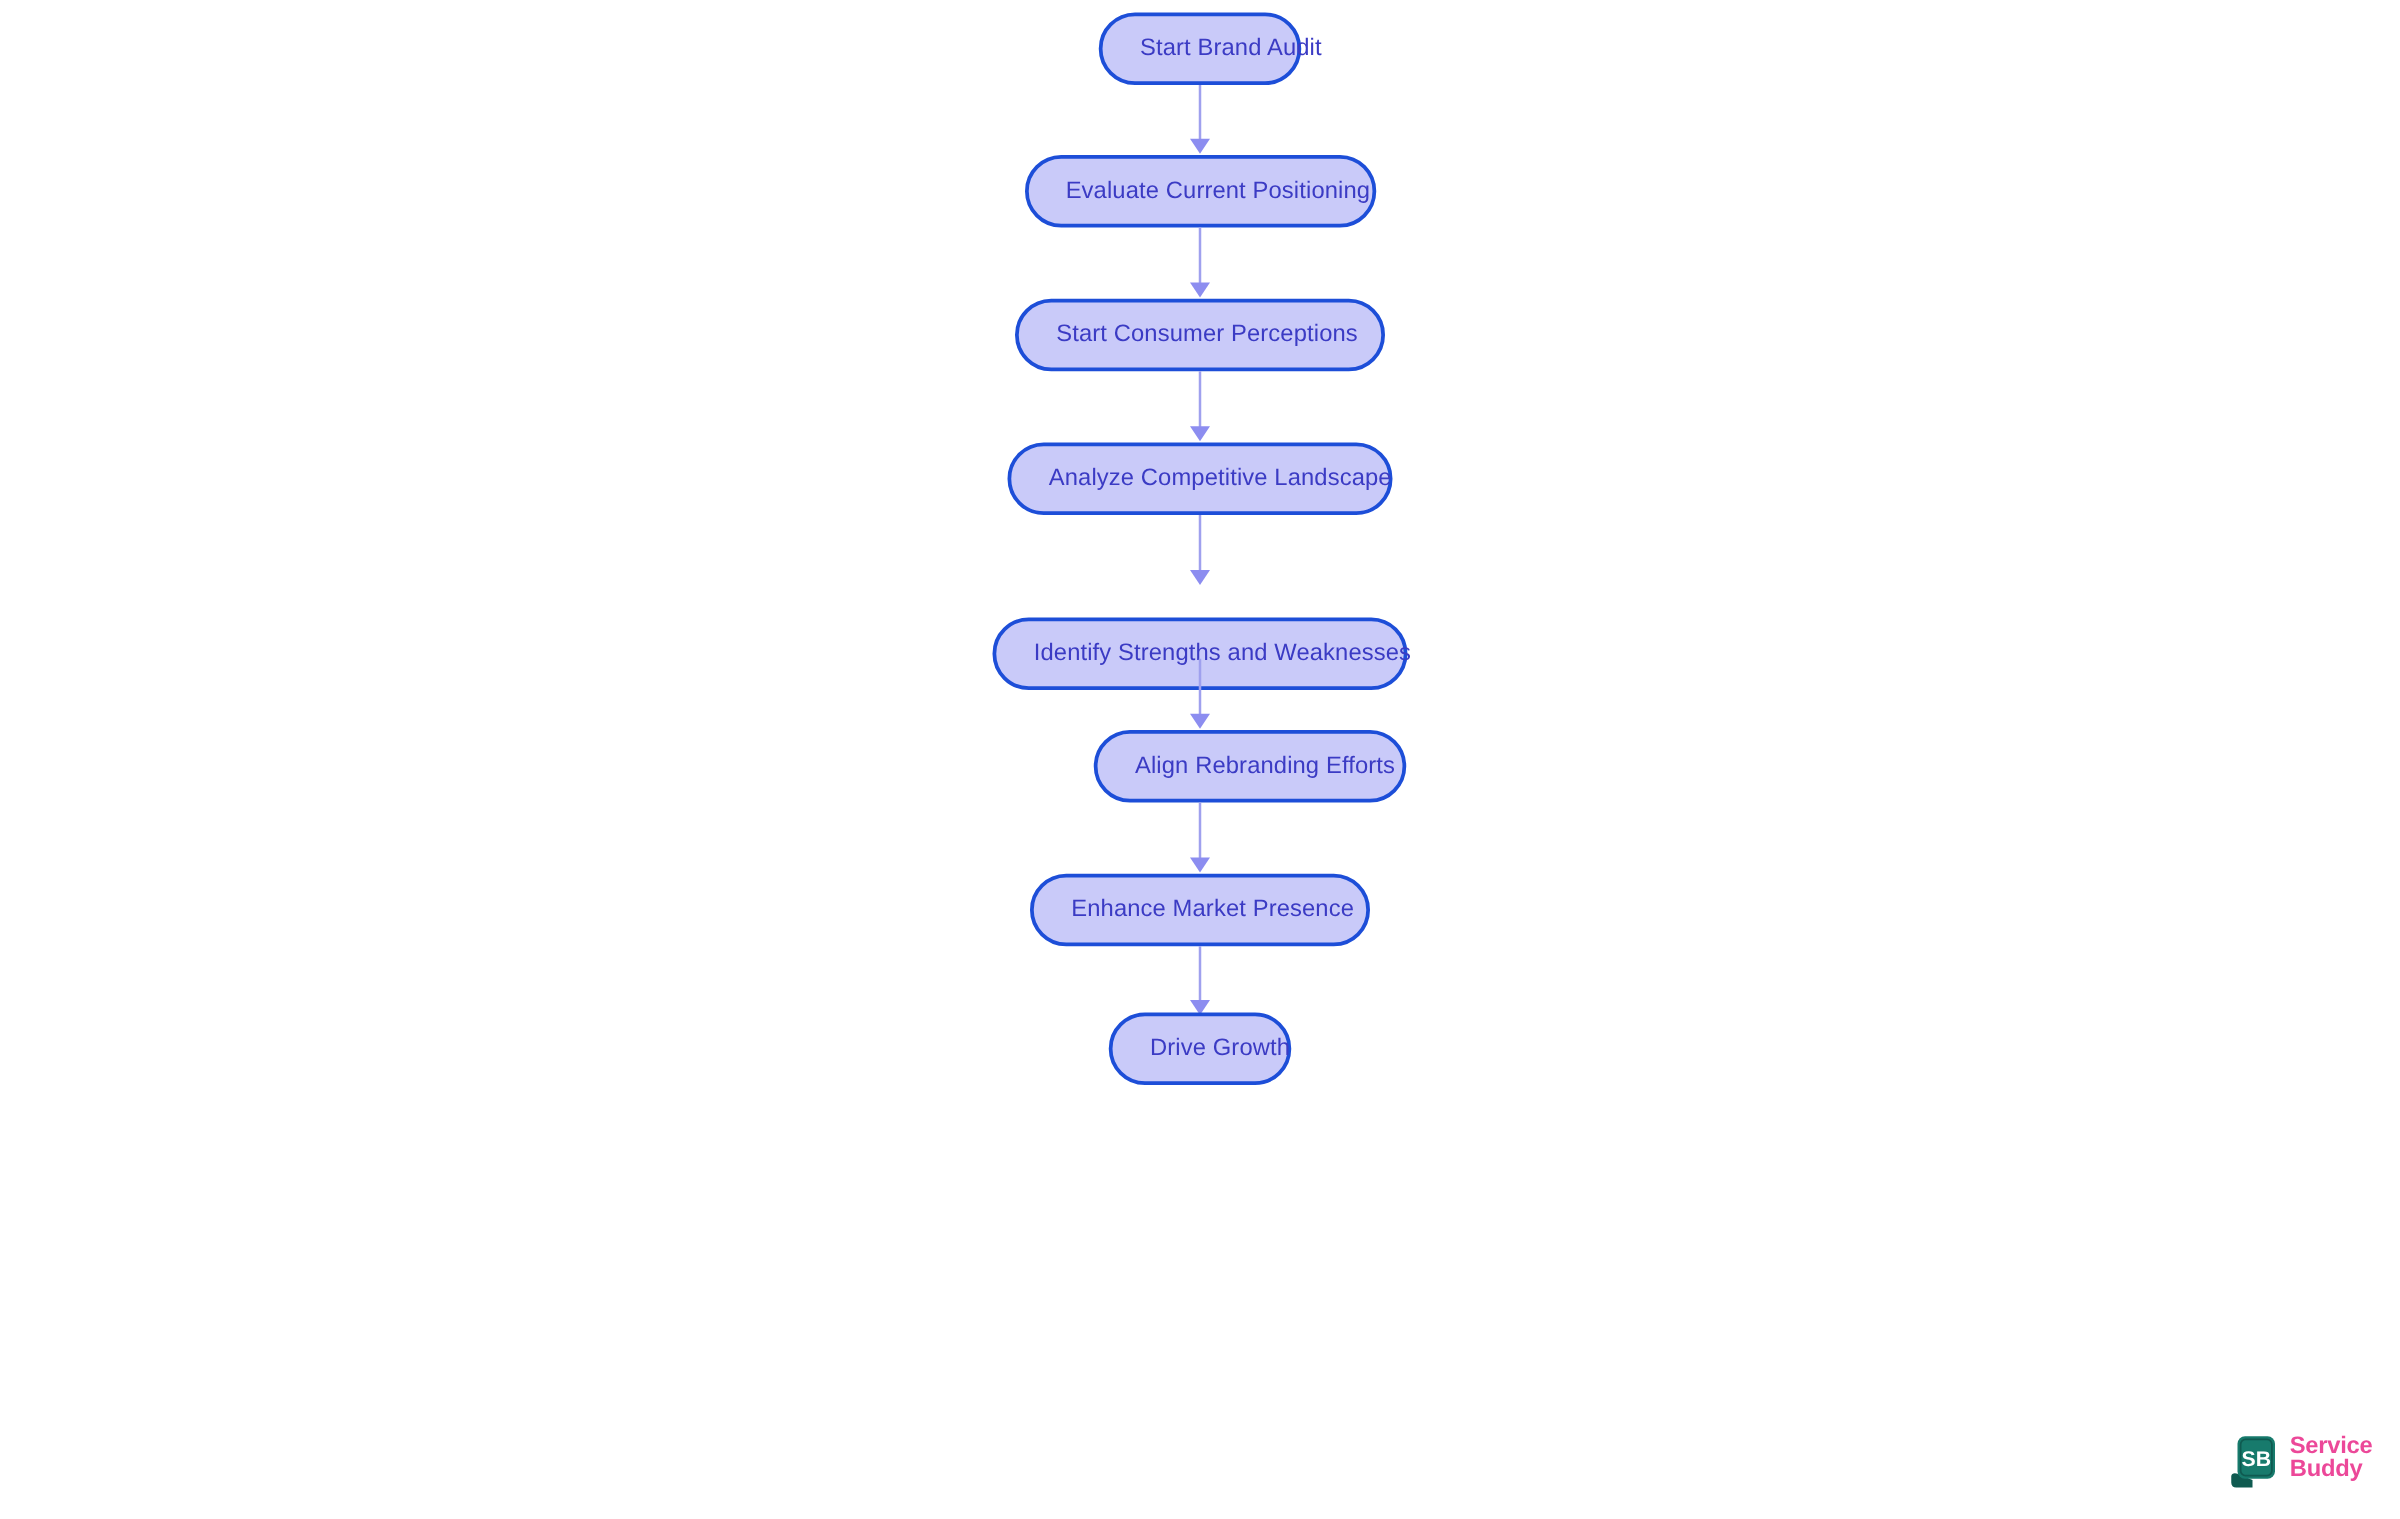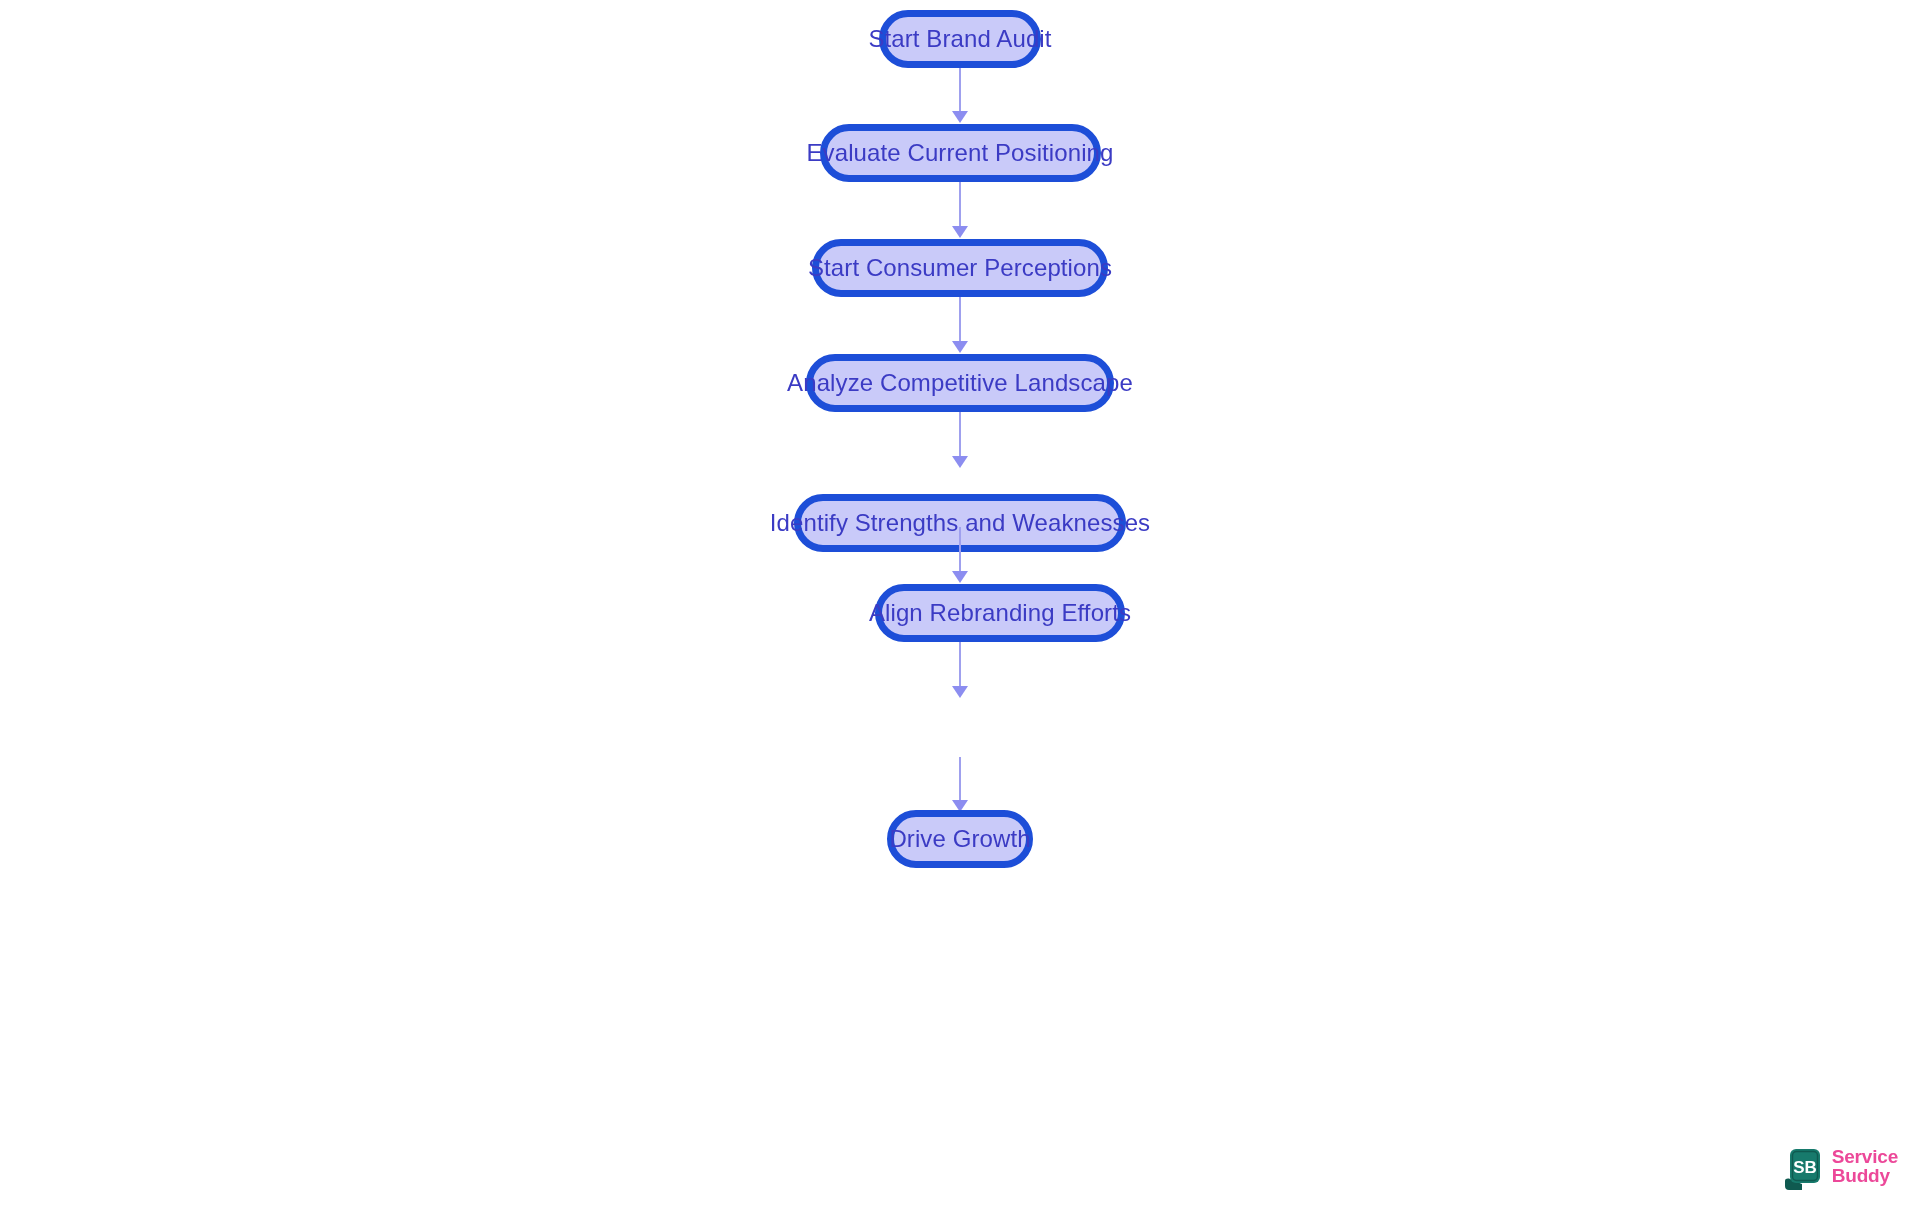--- a/index.html
+++ b/index.html
@@ -29,26 +29,25 @@
     width: 1920px;
     display: flex;
     justify-content: center;
   }
 
   .node {
     box-sizing: border-box;
     height: 58px;
     display: flex;
     align-items: center;
-    justify-content: center;
     background: #c9caf9;
-    border: 7px solid #1d4ed8;
+    border: 3px solid #1d4ed8;
     border-radius: 29px;
     color: #3b3bc4;
-    font-size: 24px;
+    font-size: 19px;
     font-weight: 400;
     letter-spacing: 0.1px;
     white-space: nowrap;
     padding: 0 30px;
   }
 
   .connector {
     position: absolute;
     left: 0;
     width: 1920px;
@@ -153,20 +152,25 @@
   <div class="node-wrap" style="top:584px;padding-left:40px;">
     <div class="node" style="width:250px;">
       <span>Align Rebranding Efforts</span>
     </div>
   </div>
   <div class="connector" style="top:642px;">
     <div class="conn-line" style="height:45px;"></div>
     <div class="conn-head"></div>
   </div>
 
+  <div class="node-wrap" style="top:699px;">
+    <div class="node" style="width:272px;">
+      <span>Enhance Market Presence</span>
+    </div>
+  </div>
   <div class="connector" style="top:757px;">
     <div class="conn-line" style="height:44px;"></div>
     <div class="conn-head"></div>
   </div>
 
   <div class="node-wrap" style="top:810px;">
     <div class="node" style="width:146px;">
       <span>Drive Growth</span>
     </div>
   </div>

